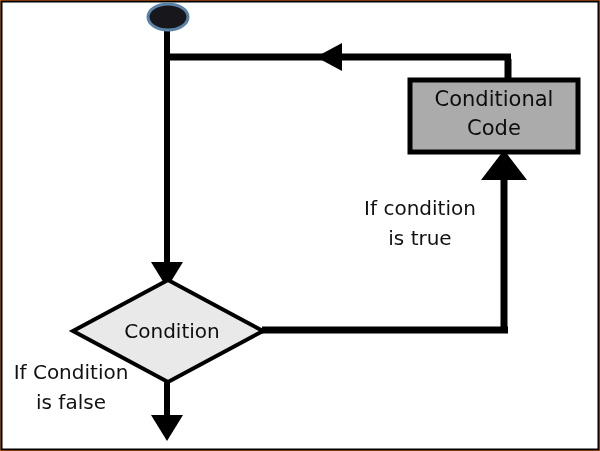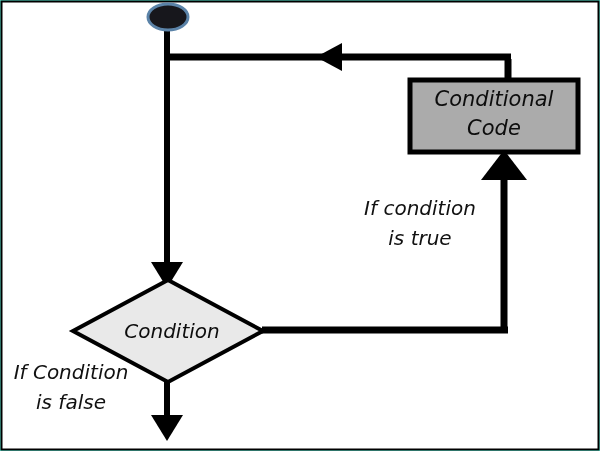--- a/index.html
+++ b/index.html
@@ -8,24 +8,23 @@
     padding: 0;
     background: #ffffff;
   }
   body {
     font-family: "DejaVu Sans", sans-serif;
   }
   #diagram-root {
     position: relative;
     width: 600px;
     height: 451px;
-    background: #5eead4;
+    background: #f97316;
     overflow: hidden;
     box-sizing: border-box;
-    font-style: italic;
   }
   #flow-svg {
     position: absolute;
     top: 0;
     left: 0;
     width: 600px;
     height: 451px;
     display: block;
   }
   .node-label {

